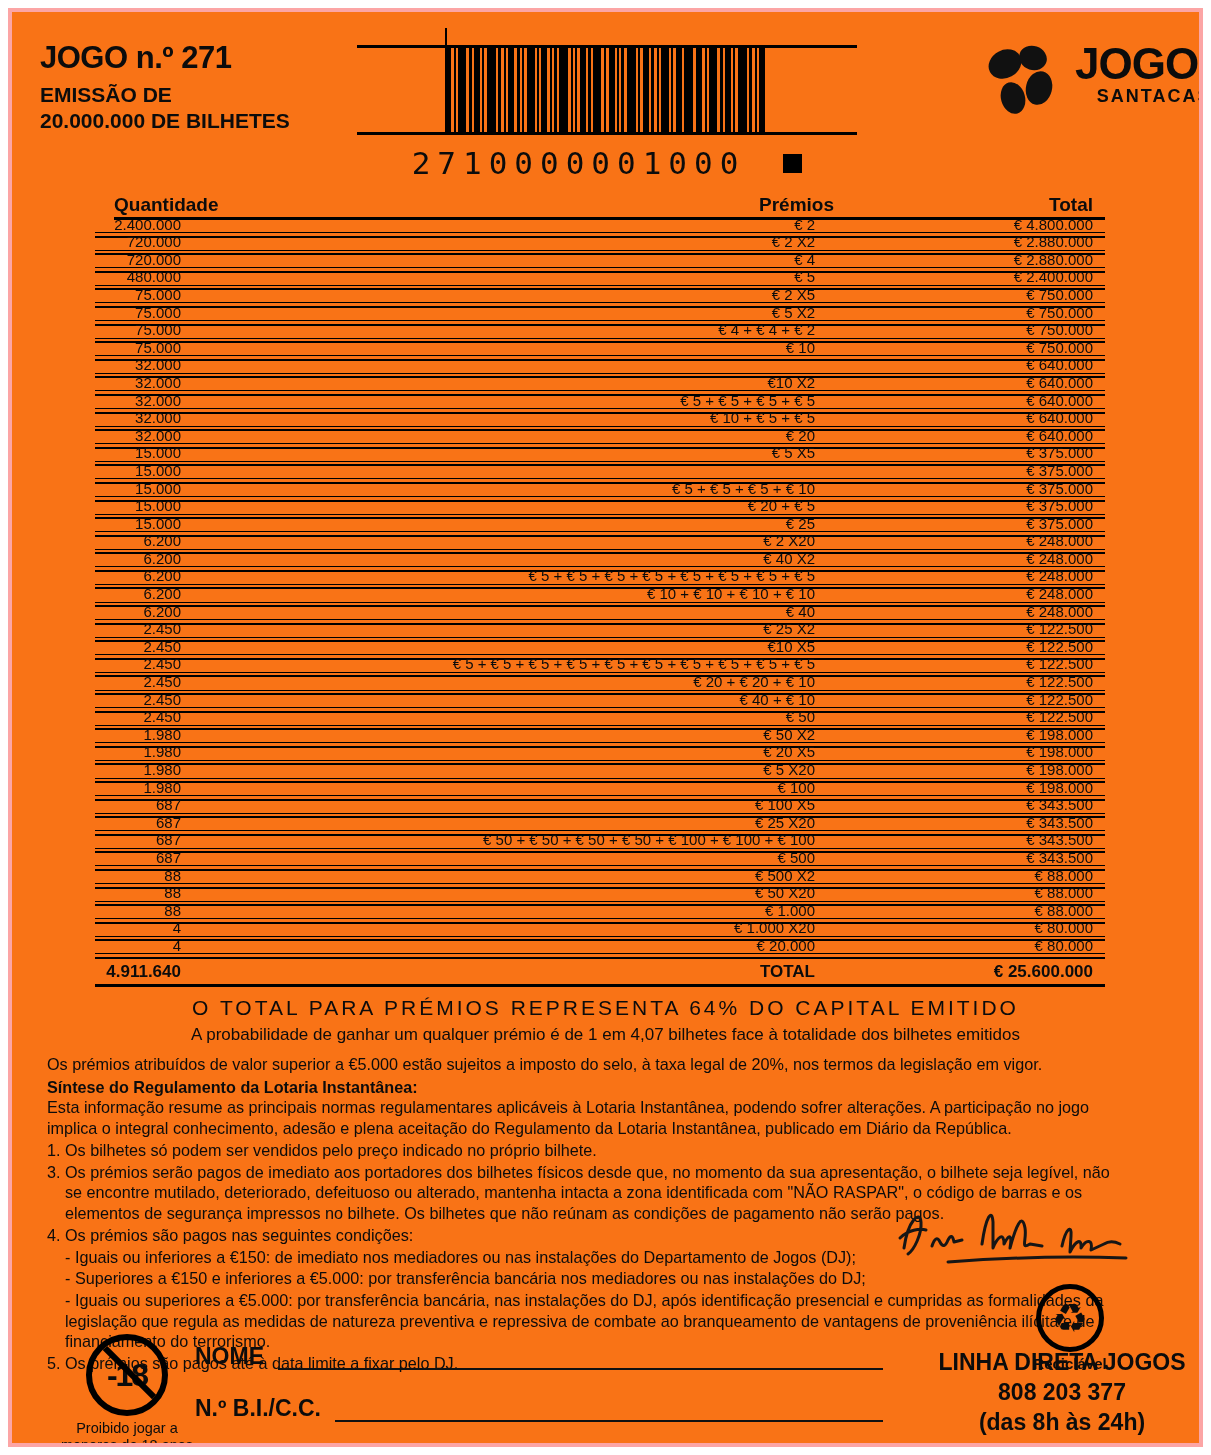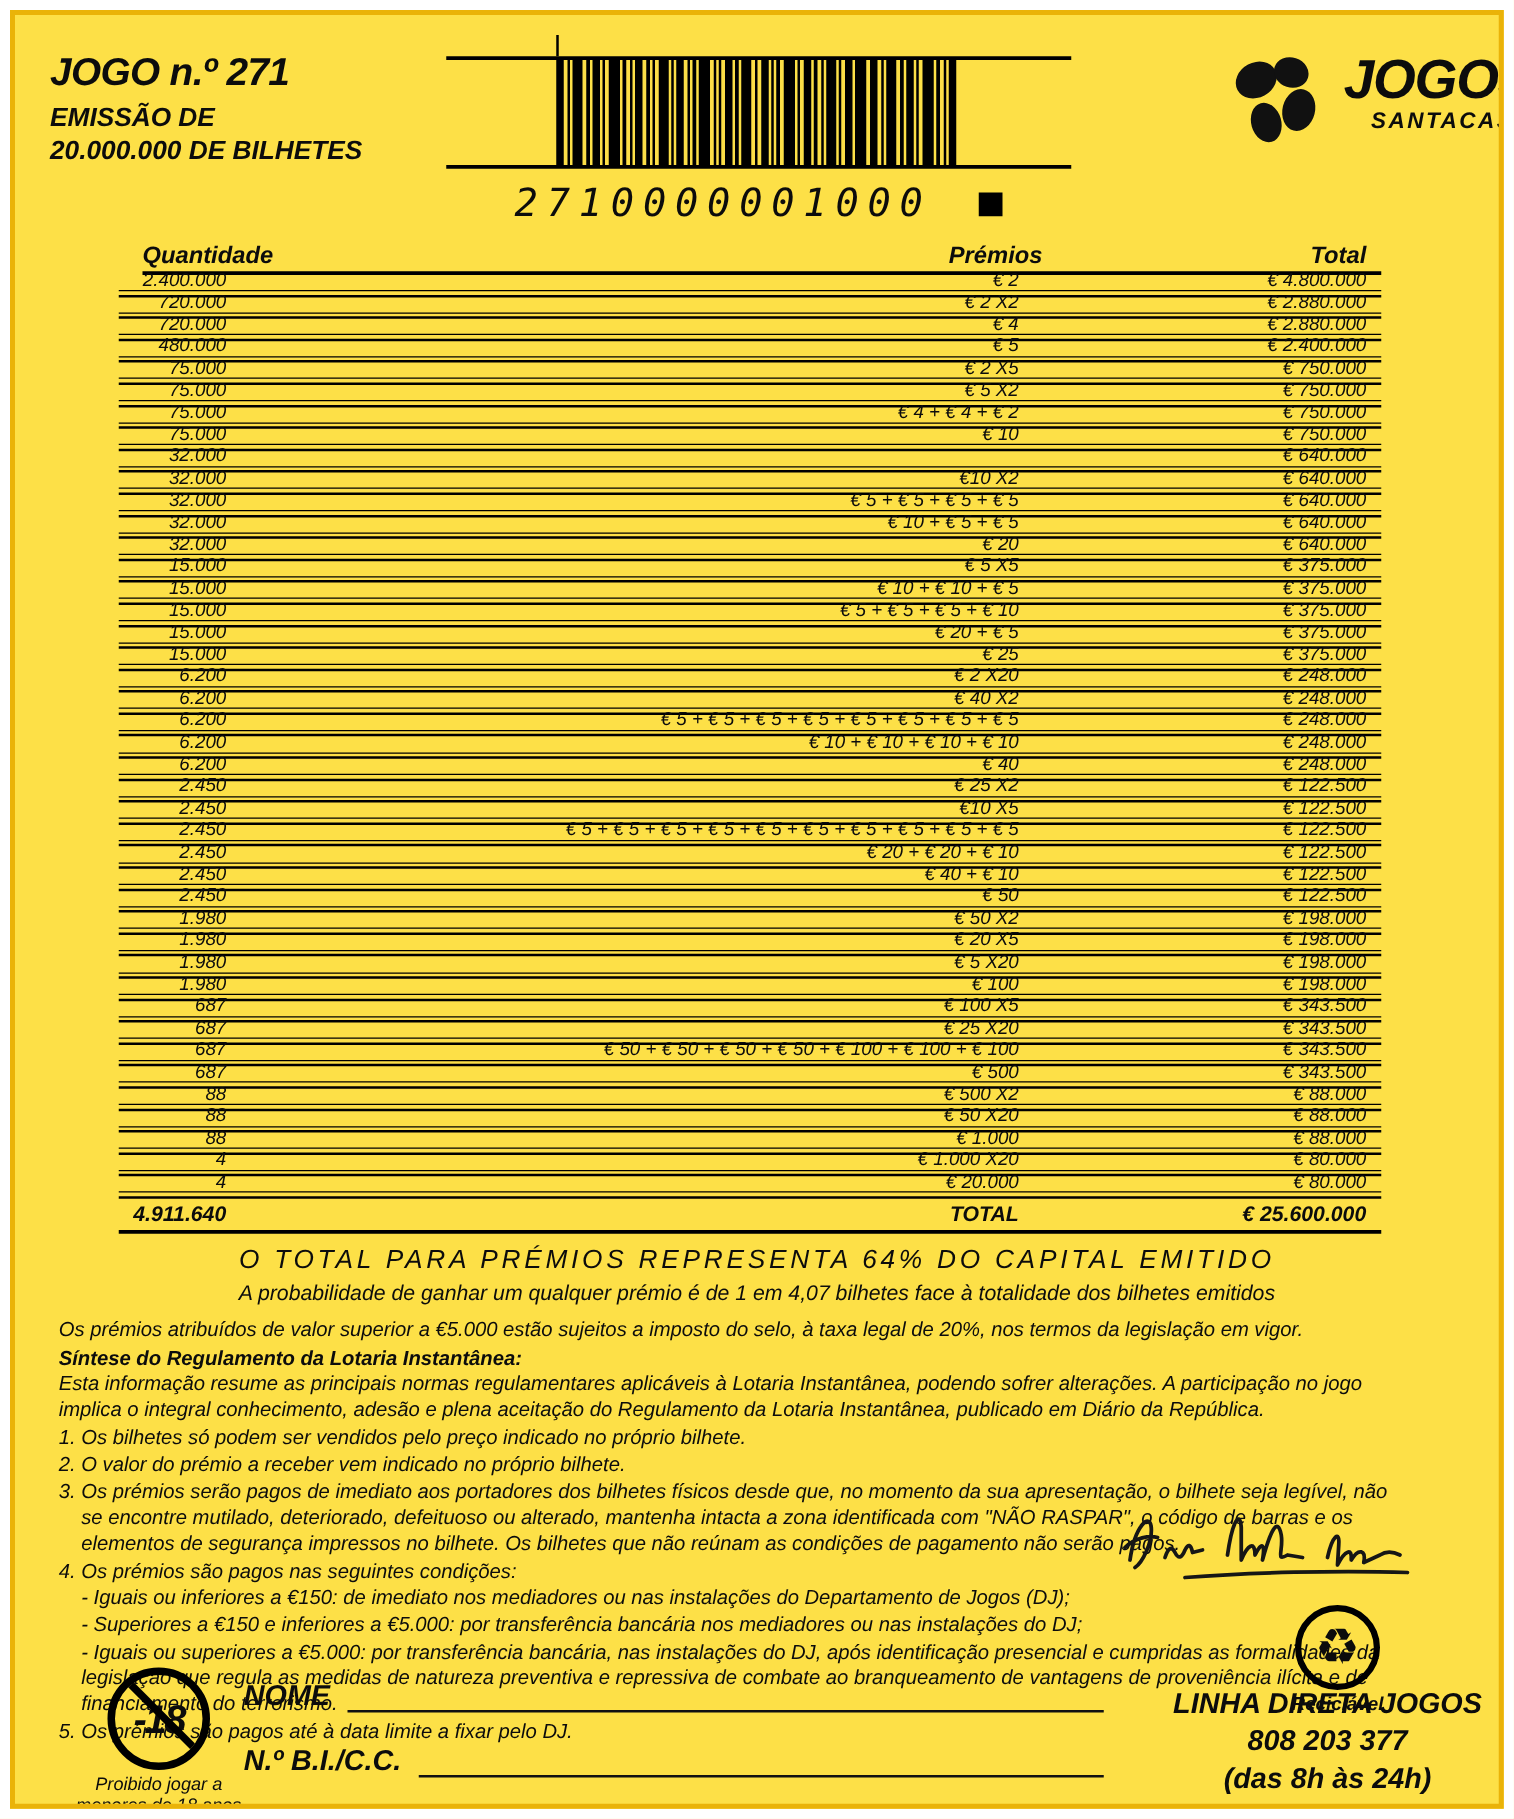--- a/index.html
+++ b/index.html
@@ -1,17 +1,17 @@
 <!DOCTYPE html>
 <html><head>
 <meta charset="utf-8">
 <style>
   html,body{margin:0;padding:0;background:#fff;}
   body{width:1211px;height:1455px;position:relative;font-family:"Liberation Sans",sans-serif;color:#0c0c0c;}
-  .sheet{position:absolute;left:8px;top:8px;right:8px;bottom:8px;border:4px solid #eab308;background:#fde047;overflow:hidden;font-style:italic;}
+  .sheet{position:absolute;left:8px;top:8px;right:8px;bottom:8px;border:4px solid #fca5a5;background:#f97316;overflow:hidden;}
 
   
   .hdr{position:relative;height:182px;}
   .game-info{position:absolute;left:28px;top:28px;}
   .game-title{font-size:31px;font-weight:bold;letter-spacing:-.5px;font-stretch:condensed;}
   .emission{font-size:21px;font-weight:bold;line-height:1.25;margin-top:6px;}
   .barcode-block{position:absolute;left:345px;top:16px;width:500px;}
   .bc-tick{width:2px;height:17px;background:#000;margin-left:88px;}
   .bc-rule{height:3px;background:#000;}
   .bc-bars{height:84px;display:flex;align-items:stretch;padding-left:88px;}
@@ -314,21 +314,20 @@
       <div class="t-cells">
         <div class="c-qty">15.000</div>
         <div class="c-prem">€ 5 X5</div>
         <div class="c-tot">€ 375.000</div>
       </div>
     </div>
 
     <div class="t-row">
       <div class="t-cells">
         <div class="c-qty">15.000</div>
-        <div class="c-prem">€ 10 + € 10 + € 5</div>
         <div class="c-tot">€ 375.000</div>
       </div>
     </div>
 
     <div class="t-row">
       <div class="t-cells">
         <div class="c-qty">15.000</div>
         <div class="c-prem">€ 5 + € 5 + € 5 + € 10</div>
         <div class="c-tot">€ 375.000</div>
       </div>
@@ -552,21 +551,20 @@
   <div class="banner1">O TOTAL PARA PRÉMIOS REPRESENTA 64% DO CAPITAL EMITIDO</div>
   <div class="banner2">A probabilidade de ganhar um qualquer prémio é de 1 em 4,07 bilhetes face à totalidade dos bilhetes emitidos</div>
 
   <div class="notes">
     <div class="tax-note">Os prémios atribuídos de valor superior a €5.000 estão sujeitos a imposto do selo, à taxa legal de 20%, nos termos da legislação em vigor.</div>
     <div class="reg-title">Síntese do Regulamento da Lotaria Instantânea:</div>
     <div>Esta informação resume as principais normas regulamentares aplicáveis à Lotaria Instantânea, podendo sofrer alterações. A participação no jogo implica o integral conhecimento, adesão e plena aceitação do Regulamento da Lotaria Instantânea, publicado em Diário da República.</div>
     <div id="reg-items">
     <div class="reg-item">1. Os bilhetes só podem ser vendidos pelo preço indicado no próprio bilhete.</div>
 
-    <div class="reg-item">2. O valor do prémio a receber vem indicado no próprio bilhete.</div>
 
     <div class="reg-item">3. Os prémios serão pagos de imediato aos portadores dos bilhetes físicos desde que, no momento da sua apresentação, o bilhete seja legível, não se encontre mutilado, deteriorado, defeituoso ou alterado, mantenha intacta a zona identificada com "NÃO RASPAR", o código de barras e os elementos de segurança impressos no bilhete. Os bilhetes que não reúnam as condições de pagamento não serão pagos.</div>
 
     <div class="reg-item">4. Os prémios são pagos nas seguintes condições:</div>
 
     <div class="reg-sub">- Iguais ou inferiores a €150: de imediato nos mediadores ou nas instalações do Departamento de Jogos (DJ);</div>
 
     <div class="reg-sub">- Superiores a €150 e inferiores a €5.000: por transferência bancária nos mediadores ou nas instalações do DJ;</div>
 
     <div class="reg-sub">- Iguais ou superiores a €5.000: por transferência bancária, nas instalações do DJ, após identificação presencial e cumpridas as formalidades da legislação que regula as medidas de natureza preventiva e repressiva de combate ao branqueamento de vantagens de proveniência ilícita e de financiamento do terrorismo.</div>

